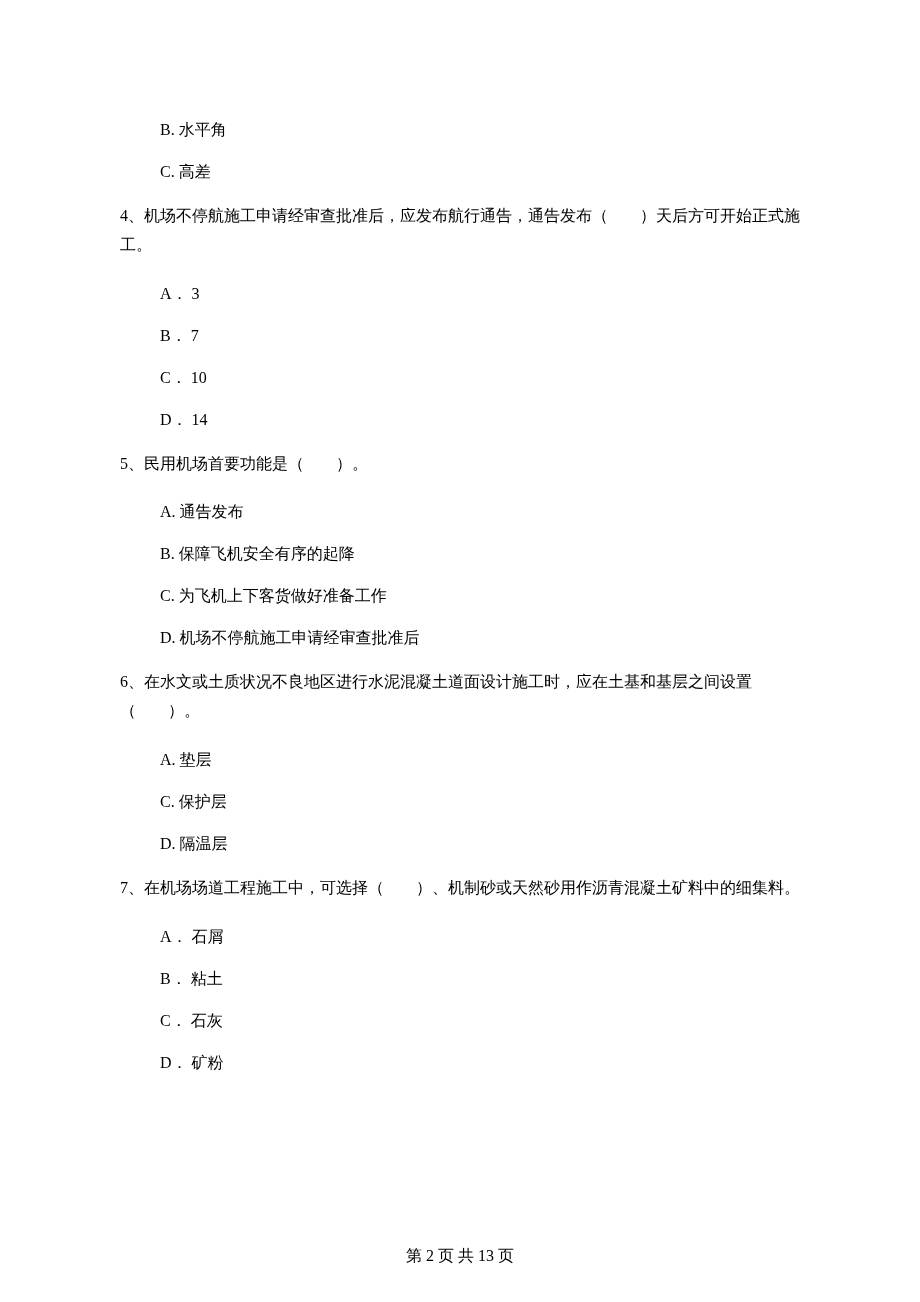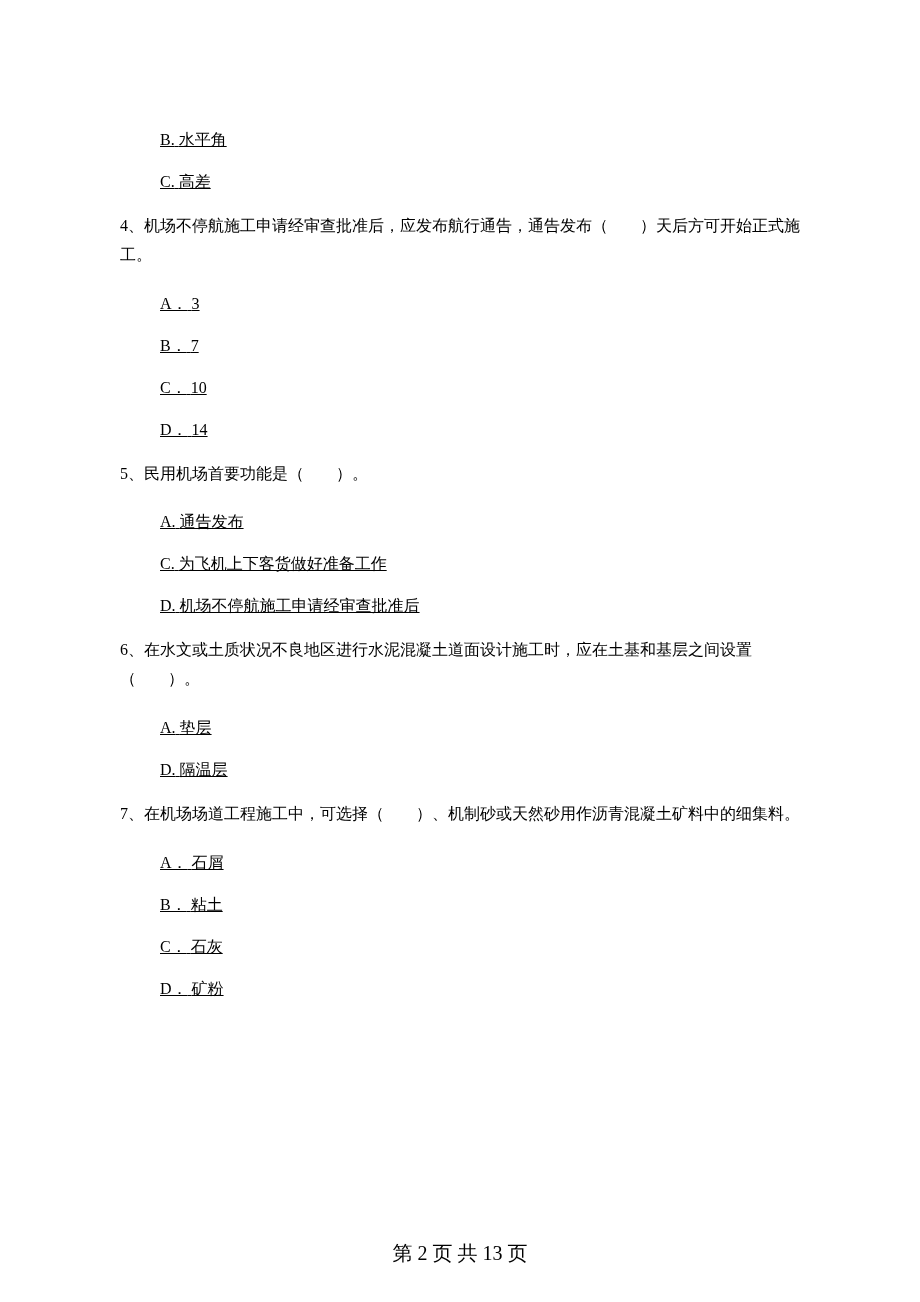--- a/index.html
+++ b/index.html
@@ -13,36 +13,35 @@
     height: 1302px;
     position: relative;
     box-sizing: border-box;
   }
   .page {
     padding: 110px 120px 0 120px;
     line-height: 1.5;
   }
   .option {
     padding-left: 40px;
-    margin-top: 18px;
+    margin-top: 8px;
     margin-bottom: 18px;
-    text-decoration: underline;
   }
   .question {
     margin-top: 15px;
     margin-bottom: 22px;
     line-height: 1.8;
   }
   .footer {
     position: absolute;
     bottom: 35px;
     left: 0;
     right: 0;
     text-align: center;
-    font-size: 20px;
+    font-size: 16px;
   }
 </style>
 </head>
 <body>
 
 <div class="page">
 
   <div class="option">
     <span>B.</span>
     <span>水平角</span>
@@ -69,32 +68,40 @@
     <span>D．</span>
     <span>14</span>
   </div>
 
   <div class="question">5、民用机场首要功能是（　　）。</div>
   <div class="option">
     <span>A.</span>
     <span>通告发布</span>
   </div>
   <div class="option">
+    <span>B.</span>
+    <span>保障飞机安全有序的起降</span>
+  </div>
+  <div class="option">
     <span>C.</span>
     <span>为飞机上下客货做好准备工作</span>
   </div>
   <div class="option">
     <span>D.</span>
     <span>机场不停航施工申请经审查批准后</span>
   </div>
 
   <div class="question">6、在水文或土质状况不良地区进行水泥混凝土道面设计施工时，应在土基和基层之间设置（　　）。</div>
   <div class="option">
     <span>A.</span>
     <span>垫层</span>
+  </div>
+  <div class="option">
+    <span>C.</span>
+    <span>保护层</span>
   </div>
   <div class="option">
     <span>D.</span>
     <span>隔温层</span>
   </div>
 
   <div class="question">7、在机场场道工程施工中，可选择（　　）、机制砂或天然砂用作沥青混凝土矿料中的细集料。</div>
   <div class="option">
     <span>A．</span>
     <span>石屑</span>

